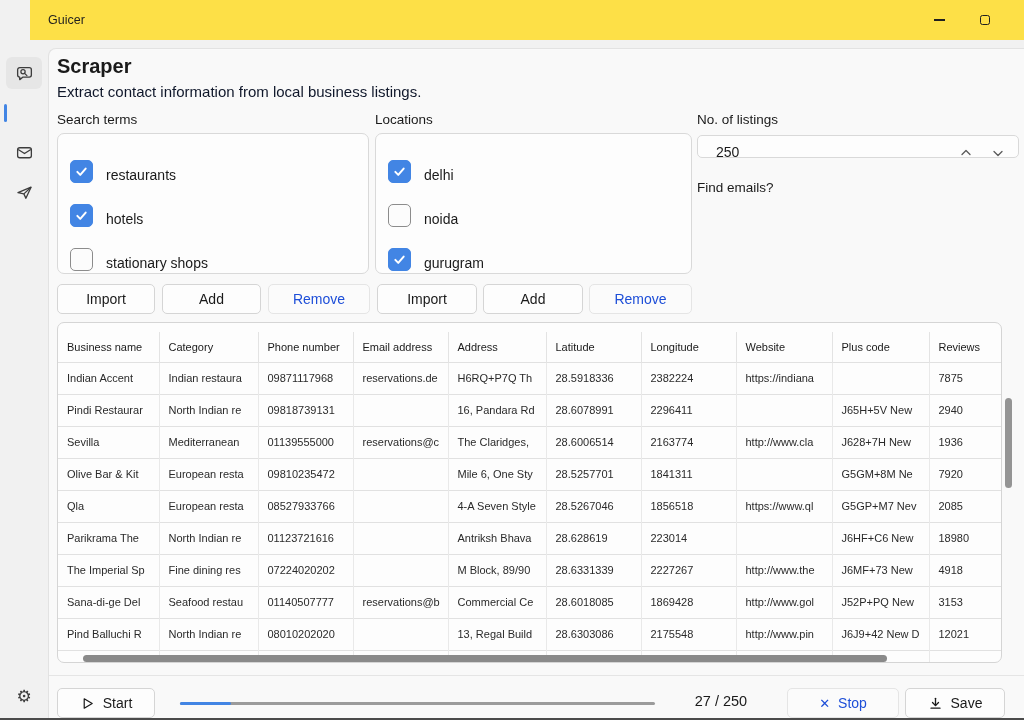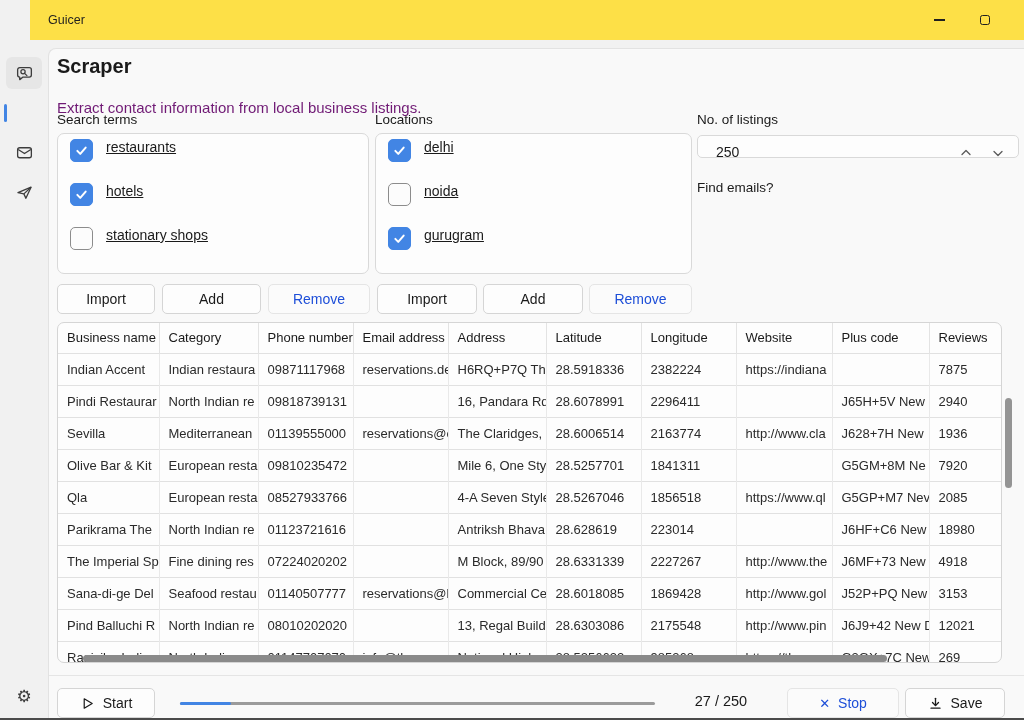--- a/index.html
+++ b/index.html
@@ -25,47 +25,47 @@
               display:flex; align-items:center; justify-content:center; }
   .nav-item.active { background:#e6e6e6; }
   .nav-pill { position:absolute; left:4px; top:64px; width:3px; height:18px; border-radius:2px; background:#4285e4; }
   .nav-item svg { display:block; }
   .gear-glyph { font-size:17px; color:#3d3d3d; }
   
   .content { position:absolute; left:48px; top:48px; width:976px; height:672px;
              background:#f9f9f9; border-left:1px solid #e2e2e2; border-top:1px solid #e2e2e2;
              border-top-left-radius:8px; }
   .page-title { position:absolute; left:8px; top:6px; font-size:20px; font-weight:700; }
-  .page-subtitle { position:absolute; left:8px; top:34px; font-size:15px; color:#701a75;margin-top:16px; }
+  .page-subtitle { position:absolute; left:8px; top:34px; font-size:15px; color:#0f172a; }
   .section-label { position:absolute; font-size:13.5px; color:#1a1a1a; }
   
   .listbox { position:absolute; top:84px; height:141px; background:#fdfdfd;
              border:1px solid #d9d9d9; border-radius:7px; padding-top:5px; }
-  .check-row { height:44px; display:flex; align-items:flex-start; padding-left:12px; gap:13px;text-decoration:underline; }
+  .check-row { height:44px; display:flex; align-items:flex-end; padding-left:12px; gap:13px; }
   .checkbox { width:23px; height:23px; border-radius:5px; background:#fcfcfc; border:1px solid #8c8c8c;
               display:flex; align-items:center; justify-content:center; flex:0 0 auto; }
   .checkbox svg { display:none; }
   .checkbox.on { background:#4285e4; border-color:#4285e4; }
   .checkbox.on svg { display:block; }
   .check-label { font-size:14px; }
   
   .spin-input { position:absolute; left:648px; top:86px; width:322px; height:23px; background:#fdfdfd;
                 border:1px solid #d9d9d9; border-radius:5px; }
   .spin-value { position:absolute; left:18px; top:0; line-height:32px; font-size:14px; }
   .spin-btn { position:absolute; top:5px; width:24px; height:24px; display:flex; align-items:center; justify-content:center; }
   .spin-up { right:40px; } .spin-down { right:8px; }
   
   .btn { position:absolute; height:30px; background:#fdfdfd; border:1px solid #d5d5d5; border-radius:5px;
          display:flex; align-items:center; justify-content:center; gap:8px; font-size:14px; color:#1a1a1a; }
   .btn.disabled { color:#1d4ed8; border-color:#e5e5e5; background:#fbfbfb; }
   .btn-row { top:235px; }
   
   .table-wrap { position:absolute; left:8px; top:273px; width:945px; height:341px; background:#fdfdfd;
                 border:1px solid #d5d5d5; border-radius:7px; overflow:hidden; }
-  table { border-collapse:collapse; table-layout:fixed; width:945px; font-size:13px; }
+  table { border-collapse:collapse; table-layout:fixed; width:945px; font-size:11px;margin-top:9px; }
   th { height:30px; font-weight:400; text-align:left; padding:0 4px 0 9px; color:#1a1a1a;
        border-right:1px solid #e3e3e3; white-space:nowrap; overflow:hidden; }
   th:last-child { border-right:none; }
   td { height:32px; padding:0 4px 0 9px; color:#2a2a2a; border-top:1px solid #e1e1e1;
        border-right:1px solid #e9e9e9; white-space:nowrap; overflow:hidden; }
   td:last-child { border-right:none; }
   .hscroll { position:absolute; left:34px; top:606px; width:804px; height:7px; background:#8a8a8a; border-radius:4px; }
   .vscroll { position:absolute; left:956px; top:349px; width:7px; height:90px; background:#949494; border-radius:4px; }
   
   .footer { position:absolute; left:0; bottom:0; width:976px; height:45px; border-top:1px solid #e5e5e5; background:#f9f9f9; }

